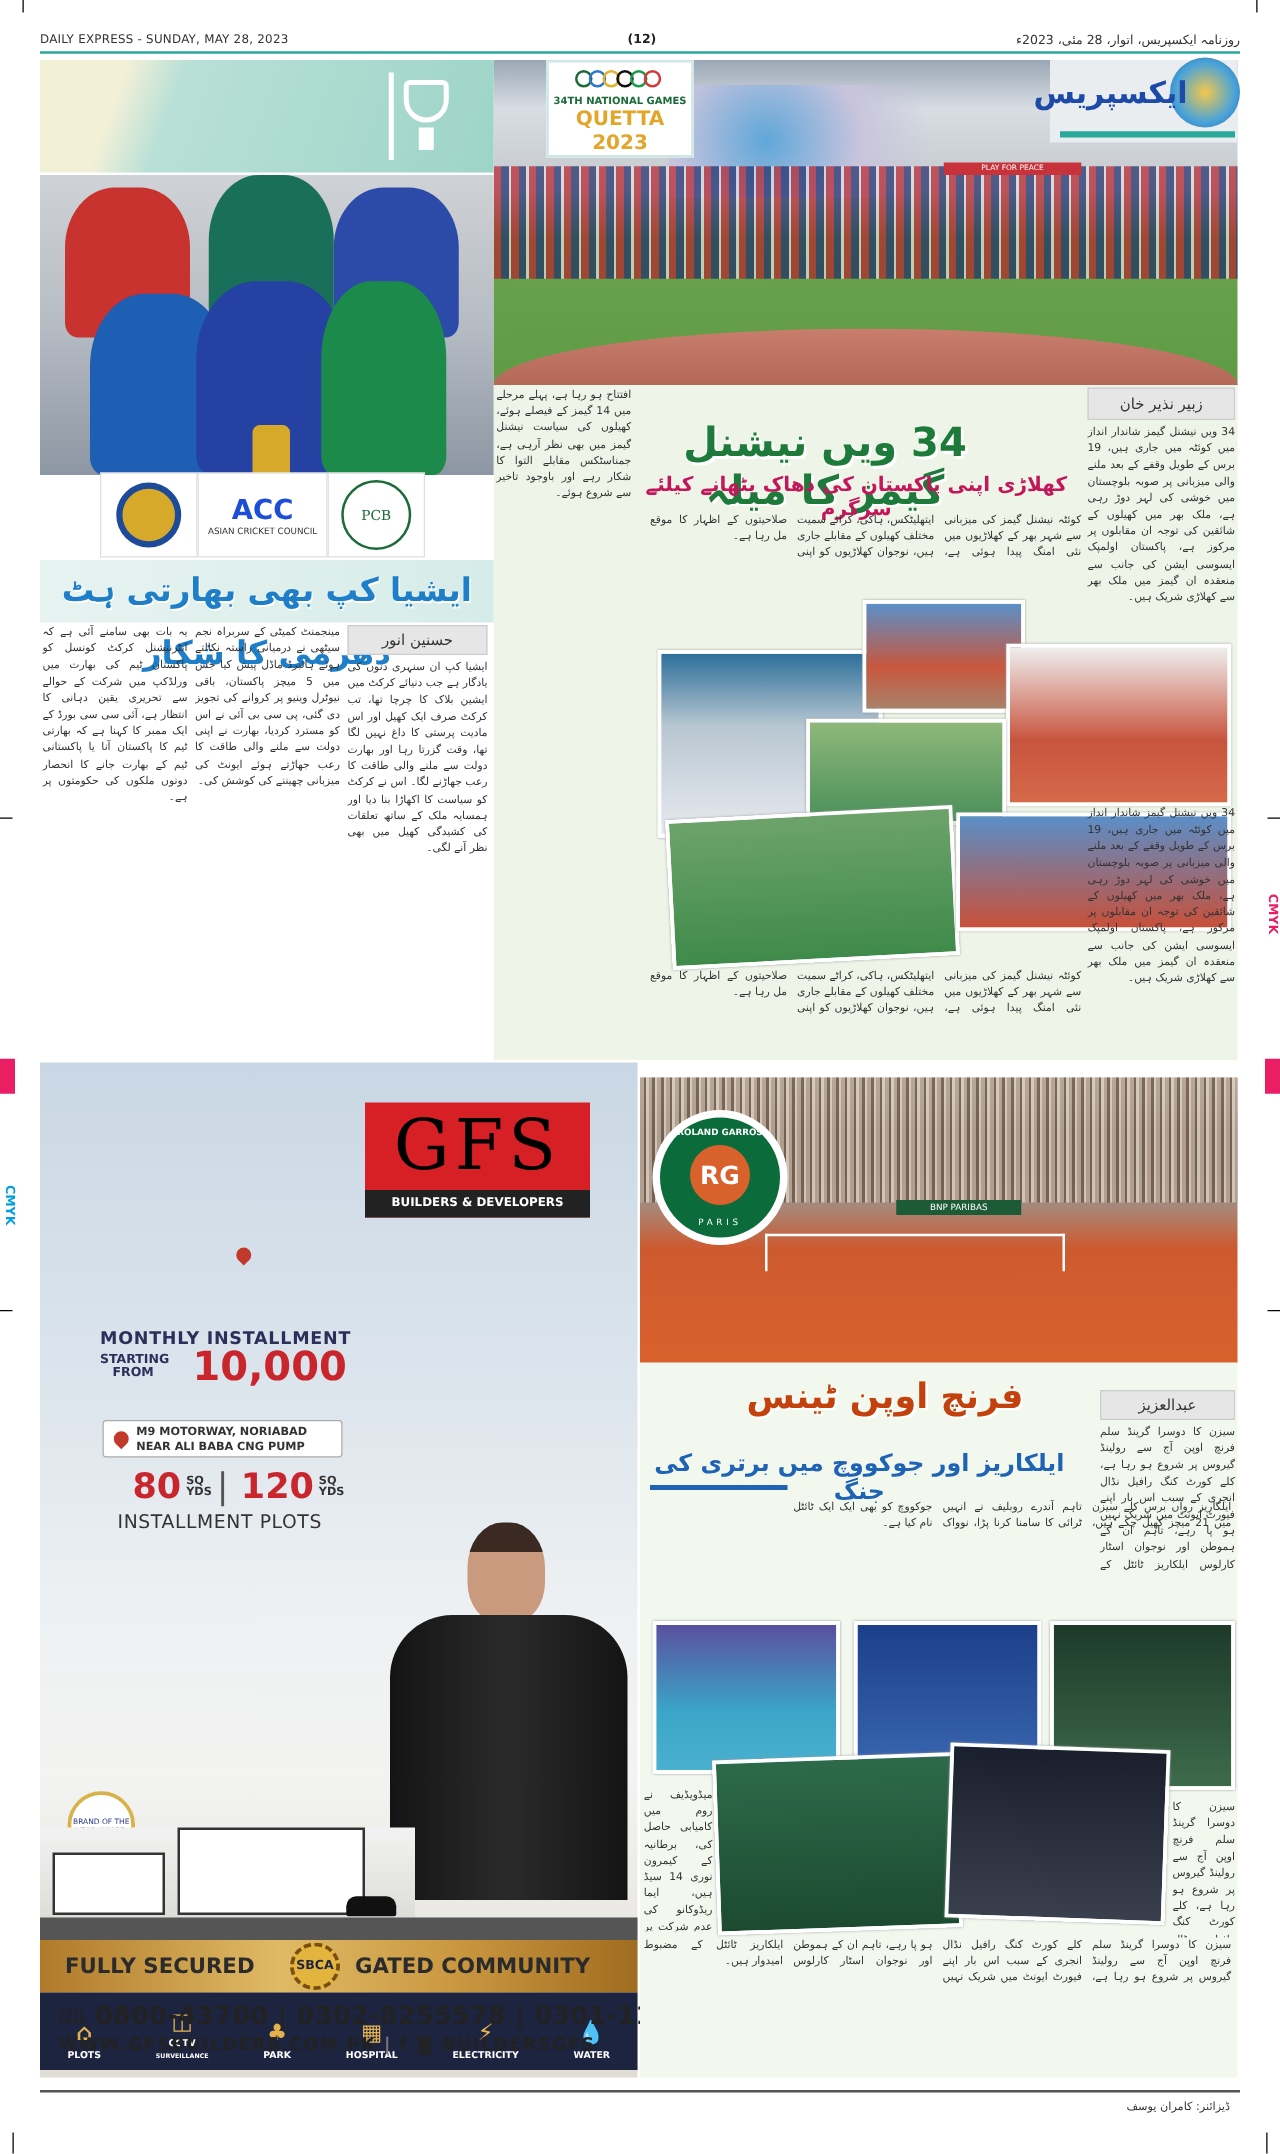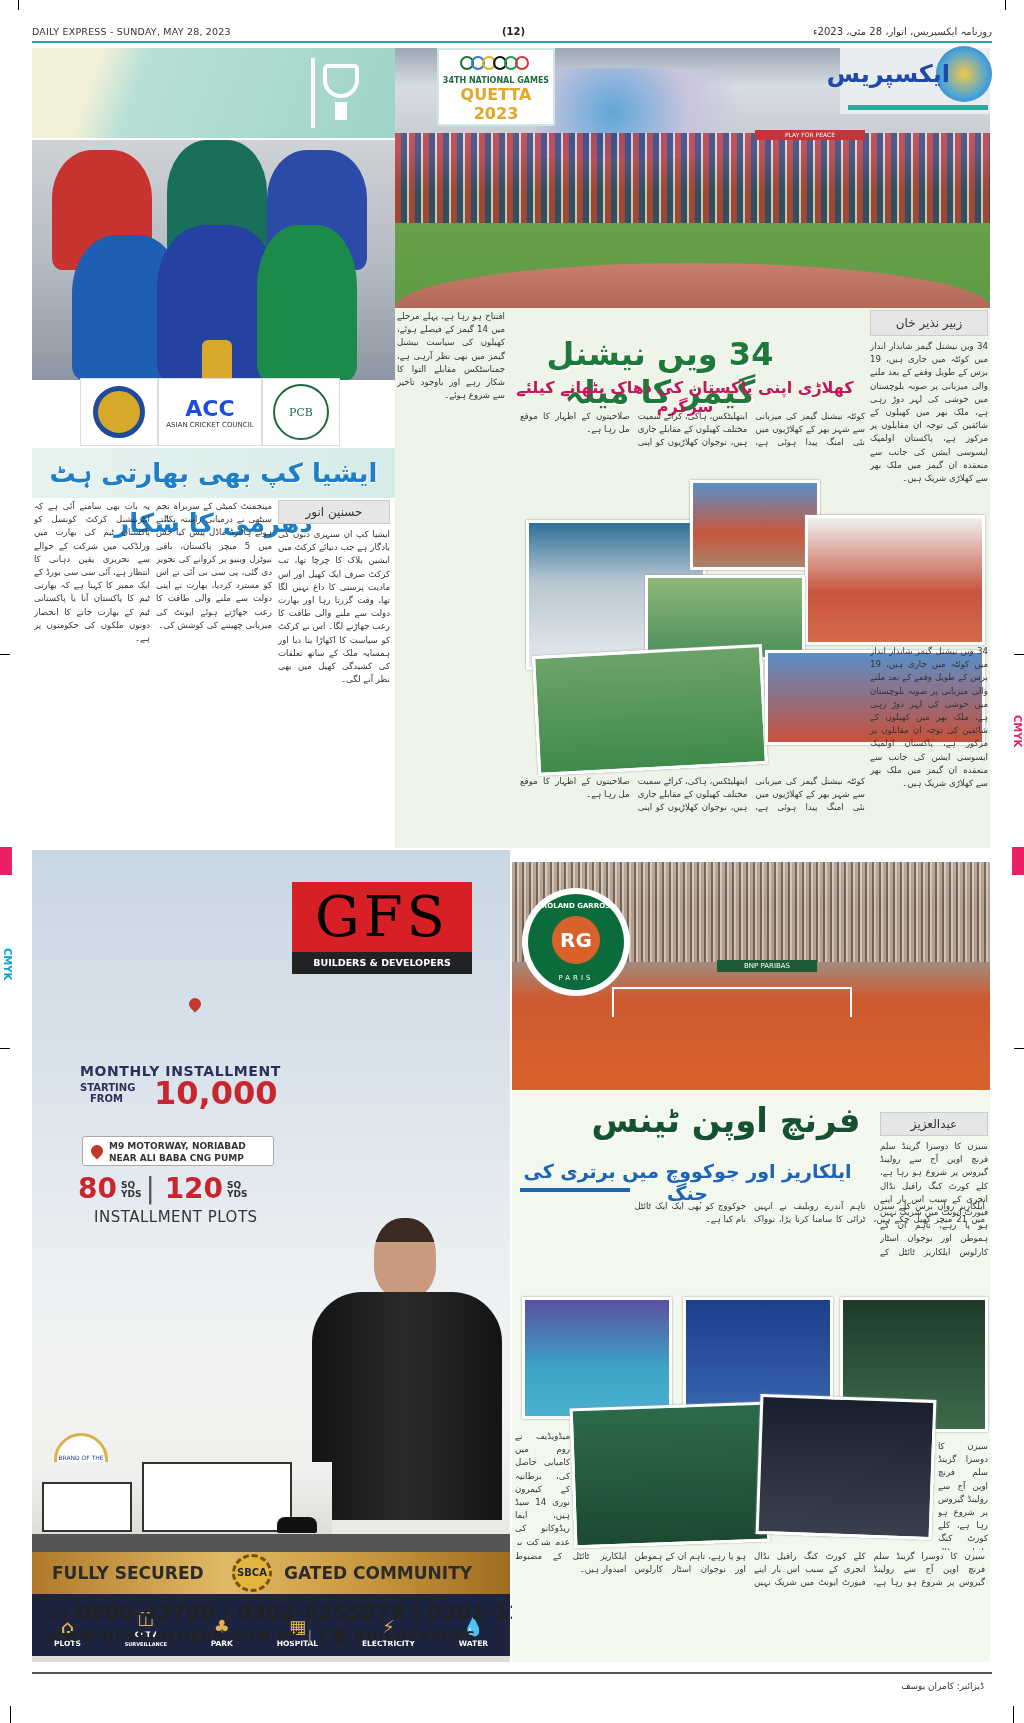--- a/index.html
+++ b/index.html
@@ -34,37 +34,37 @@
 .gfs-logo .sub{background:#222;color:#fff;font-size:9.5px;text-align:center;font-weight:bold;height:22px;line-height:22px}
 .swc{position:absolute;left:40px;top:35px;width:160px;height:120px;text-align:center}
 .swc .t1{font-family:"DejaVu Serif",serif;font-style:italic;font-weight:bold;color:#2a3a7a;font-size:20px;margin-top:38px}
 .swc .t2{font-family:"DejaVu Serif",serif;font-style:italic;font-weight:bold;color:#c79a2b;font-size:22px;line-height:22px}
 .swc .t3{font-family:"DejaVu Serif",serif;font-style:italic;font-weight:bold;color:#222;font-size:12px}
 .pin{position:absolute;width:12px;height:12px;background:#c0392b;border-radius:50% 50% 50% 0;transform:rotate(-45deg)}
 .inst1{position:absolute;left:48px;top:213px;font-size:14px;font-weight:bold;color:#2b2f5a;letter-spacing:.6px}
 .inst2{position:absolute;left:48px;top:232px;font-size:10px;font-weight:bold;color:#2b2f5a;line-height:11px}
 .inst3{position:absolute;left:122px;top:224px;font-size:32px;font-weight:bold;color:#c9252c}
 .addr{position:absolute;left:50px;top:286px;width:192px;height:30px;background:#fff;border:1px solid #aaa;border-radius:3px;font-size:9px;font-weight:bold;color:#333;padding:3px 0 0 26px;line-height:12px}
-.sizes{position:absolute;left:46px;top:322px;font-size:28px;font-weight:bold;color:#c9252c;white-space:nowrap}
+.sizes{position:absolute;left:74px;top:322px;font-size:28px;font-weight:bold;color:#c9252c;white-space:nowrap}
 .sizes small{font-size:9px;color:#333;display:inline-block;line-height:9px;vertical-align:middle;margin:0 4px}
 .plots{position:absolute;left:62px;top:358px;font-size:15px;color:#333;letter-spacing:.5px}
 .man{position:absolute;left:280px;top:350px;width:190px;height:320px}
 .badge{position:absolute;left:22px;top:583px;width:54px;height:54px;border-radius:50%;background:#fff;border:3px solid #d8b24a;font-size:6px;text-align:center;color:#2b3a88;padding-top:18px}
 .secured{position:absolute;left:0;top:702px;width:478px;height:42px;background:linear-gradient(90deg,#b07a2a,#e0ba65 40%,#c99740 70%,#a06c20);font-size:17px;font-weight:bold;color:#2b2b2b;line-height:42px}
 .amen{position:absolute;left:0;top:744px;width:478px;height:62px;background:#1d2440;display:flex;justify-content:space-around;align-items:flex-end;padding-bottom:8px}
 .amen div{color:#fff;font-size:7.5px;font-weight:bold;text-align:center}
 .amen .ic{font-size:18px;color:#e3b24e;display:block;margin-bottom:2px}
 .phones{left:47px;top:1600px;font-size:20px;font-weight:bold;color:#222;letter-spacing:.5px;white-space:nowrap}
 .phones small{font-size:7px;display:inline-block;line-height:7px;vertical-align:middle}
 .web{left:47px;top:1628px;font-size:14px;font-weight:bold;color:#222;letter-spacing:1.2px;white-space:nowrap}
 .rg-photo{left:512px;top:862px;width:478px;height:228px;background:linear-gradient(180deg,#c9c0b2 0,#8d7c6c 20%,#a6887a 45%,#cd5a2f 60%,#d9612c 100%)}
 .rg-logo{left:522px;top:888px;width:108px;height:108px;border-radius:50%;background:#fff;padding:6px}
 .rg-inner{width:96px;height:96px;border-radius:50%;background:#0c6b3b;position:relative;color:#fff;font-size:7px;text-align:center}
 .rg-core{position:absolute;left:24px;top:22px;width:48px;height:48px;border-radius:50%;background:#d9612c;color:#fff;font-size:20px;font-weight:bold;line-height:48px}
-.tennis-headline{left:561px;top:1100px;width:330px;height:60px;font-size:34px;color:#14532d;direction:rtl;text-align:center;font-weight:bold;text-shadow:2px 2px 0 #fff}
+.tennis-headline{left:543px;top:1100px;width:330px;height:60px;font-size:28px;color:#c2410c;direction:rtl;text-align:center;font-weight:bold;text-shadow:2px 2px 0 #fff}
 .tennis-sub{left:515px;top:1160px;width:345px;height:34px;font-size:19px;color:#1e63b4;direction:rtl;text-align:center;font-weight:bold}
 .tennis-sub-line{left:520px;top:1188px;width:110px;height:4px;background:#1e63b4}
 .tp{position:absolute;border:3px solid #fff;box-shadow:0 0 2px #999}
 .footer-rule{left:32px;right:32px;top:1672px;height:2px;background:#555}
 .designer{right:40px;top:1681px;font-size:9px;direction:rtl;color:#333}
 .cmyk{font-size:10px;font-weight:bold;writing-mode:vertical-rl;line-height:10px}
 .reg{background:#e91e63}
 .cropmark{background:#000}
 </style>
 </head>

